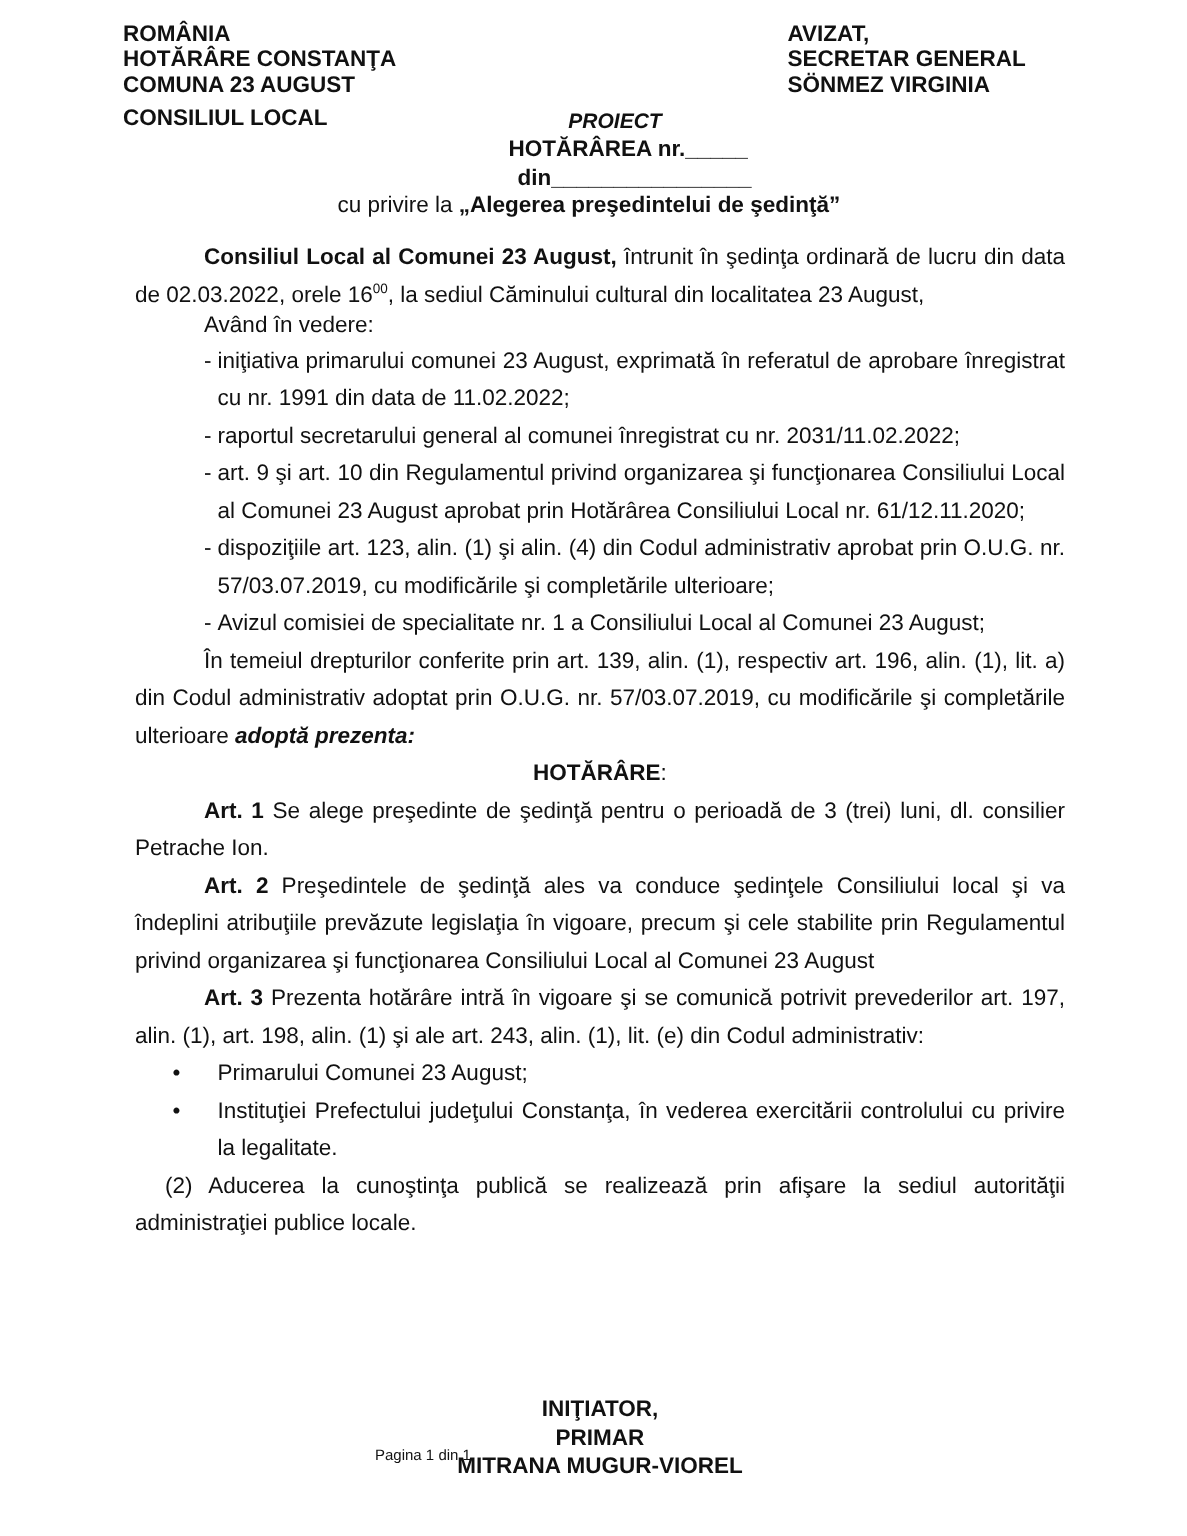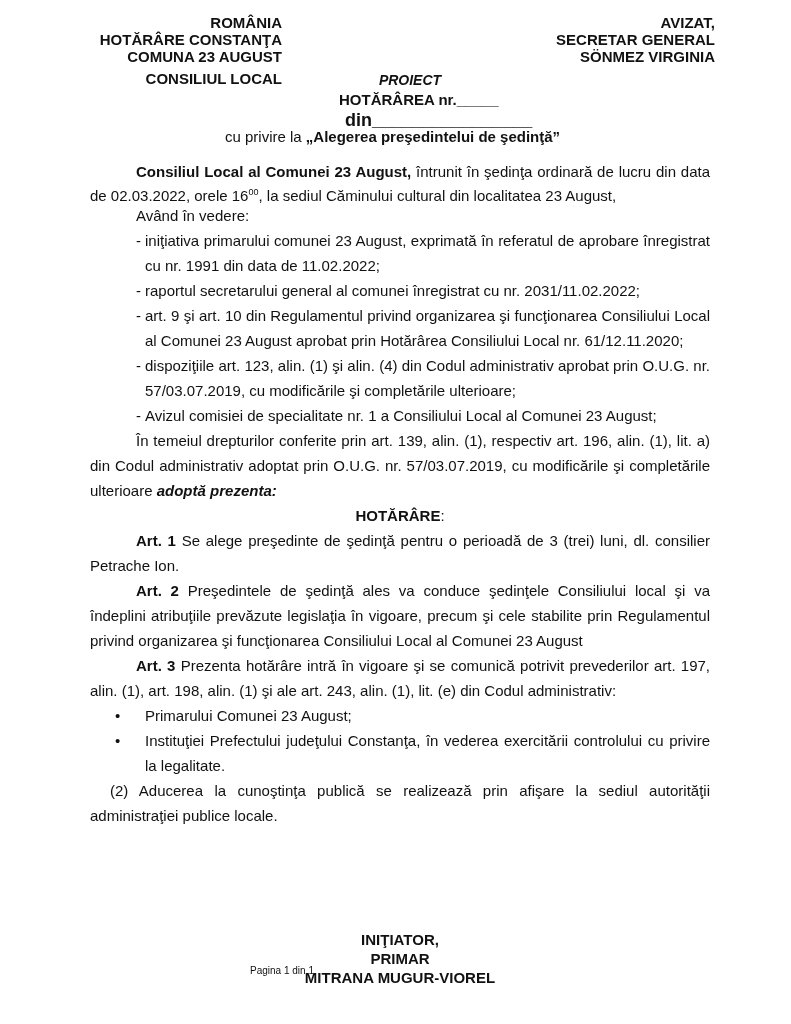--- a/index.html
+++ b/index.html
@@ -1,24 +1,24 @@
 <!DOCTYPE html>
 <html><head>
 <meta charset="utf-8">
 <style>
   html, body { margin: 0; padding: 0; background: #ffffff; }
   body { width: 791px; height: 1024px; position: relative; overflow: hidden; color: #111; font-family: "Liberation Sans", sans-serif; }
   .page { position: absolute; left: 0; top: 0; width: 791px; height: 1024px; }
-  .hdr { position: absolute; font-weight: bold; font-size: 15px; line-height: 17px; text-align: right; }
+  .hdr { position: absolute; font-weight: bold; font-size: 15px; line-height: 17px; text-align: left; }
   .hdr-left { left: 82px; top: 14px; width: 200px; }
   .hdr-right { left: 525px; top: 14px; width: 190px; }
   .hdr-left div, .hdr-right div { white-space: nowrap; }
   .proiect { position: absolute; left: 300px; top: 72px; width: 220px; text-align: center; font-weight: bold; font-style: italic; font-size: 14px; }
   .hot-nr { position: absolute; left: 339px; top: 91px; font-weight: bold; font-size: 15px; white-space: nowrap; }
-  .hot-din { position: absolute; left: 345px; top: 110px; font-weight: bold; font-size: 18px; white-space: nowrap; }
+  .hot-din { position: absolute; left: 345px; top: 110px; font-weight: bold; font-size: 15px; white-space: nowrap; }
   .subject { position: absolute; left: 225px; top: 128px; font-size: 15px; white-space: nowrap; }
   .subject b { font-weight: bold; }
   .body-text { position: absolute; left: 90px; width: 620px; font-size: 15px; line-height: 25px; text-align: justify; }
   .p { margin: 0; }
   .indent { text-indent: 46px; }
   .dash-item { position: relative; padding-left: 55px; }
   .dash-item .dash { position: absolute; left: 46px; }
   .bullet-item { position: relative; padding-left: 55px; }
   .bullet-item .bul { position: absolute; left: 25px; }
   .center { text-align: center; }

